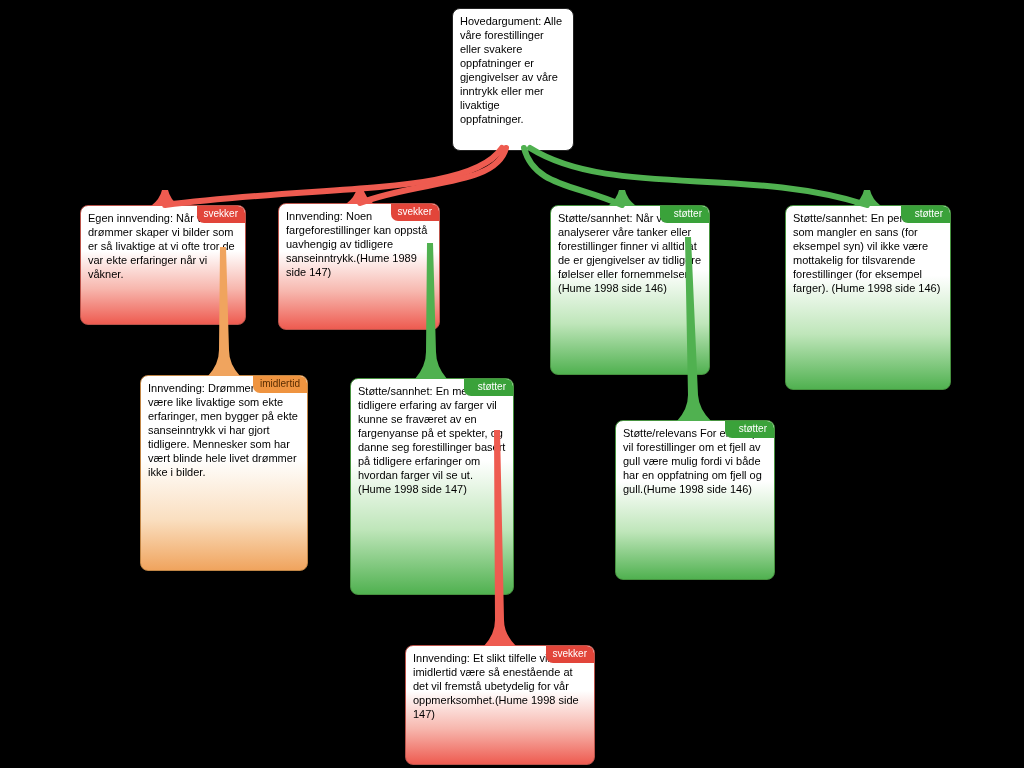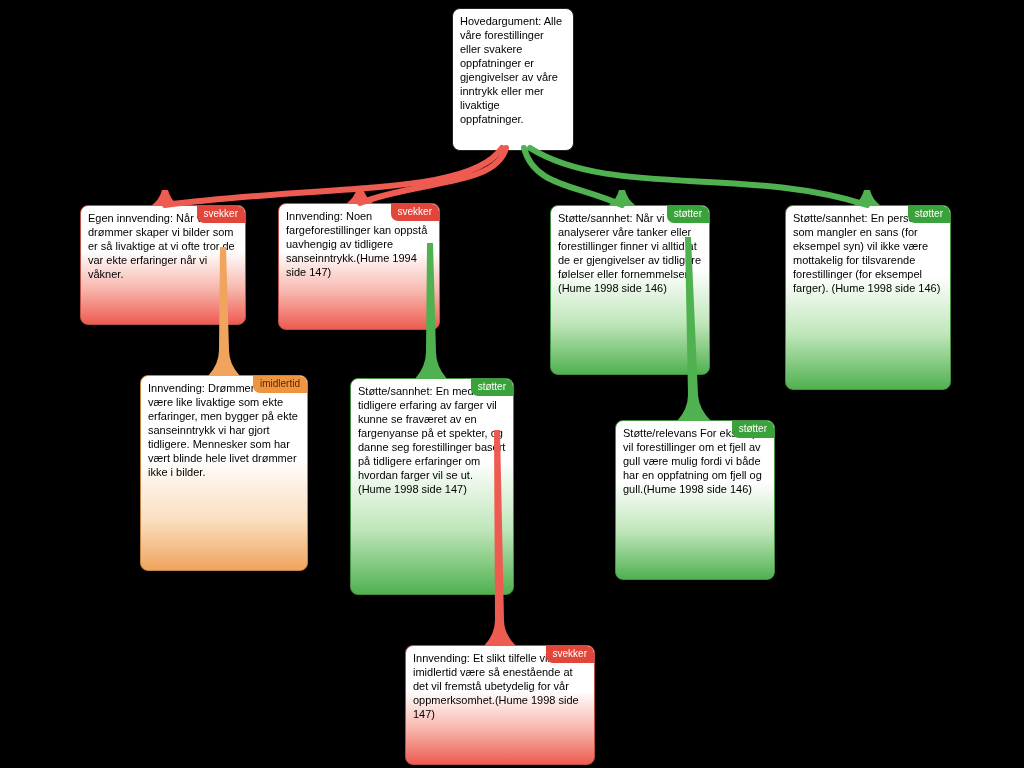--- a/index.html
+++ b/index.html
@@ -55,21 +55,21 @@
   .tag{
     position:absolute;
     top:0;right:0;
     font-size:10px;
     line-height:12px;
     padding:2px 7px 3px 7px;
     border-radius:0 7px 0 7px;
     z-index:4;
   }
   .weaken .tag{background:var(--weaken_tag);color:#ffffff;}
-  .support .tag{background:var(--support_tag);color:#ffffff;}
+  .support .tag{background:var(--support_tag);color:#ffffff;padding-left:14px;}
   .rebut .tag{background:var(--rebut_tag);color:#5a2d00;}
   .node-text{display:block;}
 </style>
 </head>
 <body>
 
 <div class="canvas">
 
   <svg class="connectors" width="1024" height="768" viewBox="0 0 1024 768">
 
@@ -93,21 +93,21 @@
     <span class="node-text">Hovedargument: Alle våre forestillinger eller svakere oppfatninger er gjengivelser av våre inntrykk eller mer livaktige oppfatninger.</span>
   </div>
 
   <div class="node weaken" style="left:80px;top:205px;width:166px;height:120px;">
     <span class="tag">svekker</span>
     <span class="node-text">Egen innvending: Når vi drømmer skaper vi bilder som er så livaktige at vi ofte tror de var ekte erfaringer når vi våkner.</span>
   </div>
 
   <div class="node weaken" style="left:278px;top:203px;width:162px;height:127px;">
     <span class="tag">svekker</span>
-    <span class="node-text">Innvending: Noen fargeforestillinger kan oppstå uavhengig av tidligere sanseinntrykk.(Hume 1994 side 147)</span>
+    <span class="node-text">Innvending: Noen fargeforestillinger kan oppstå uavhengig av tidligere sanseinntrykk.(Hume 1989 side 147)</span>
   </div>
 
   <div class="node support" style="left:550px;top:205px;width:160px;height:170px;">
     <span class="tag">støtter</span>
     <span class="node-text">Støtte/sannhet: Når vi analyserer våre tanker eller forestillinger finner vi alltid at de er gjengivelser av tidligere følelser eller fornemmelser. (Hume 1998 side 146)</span>
   </div>
 
   <div class="node support" style="left:785px;top:205px;width:166px;height:185px;">
     <span class="tag">støtter</span>
     <span class="node-text">Støtte/sannhet: En person som mangler en sans (for eksempel syn) vil ikke være mottakelig for tilsvarende forestillinger (for eksempel farger). (Hume 1998 side 146)</span>

